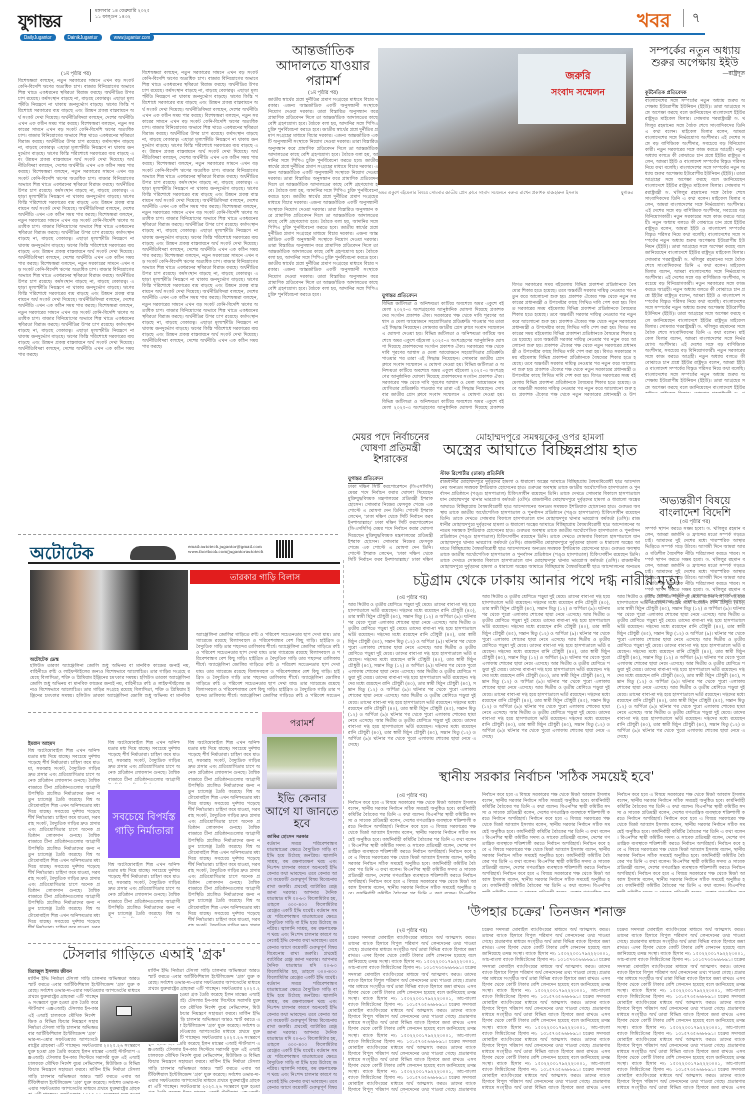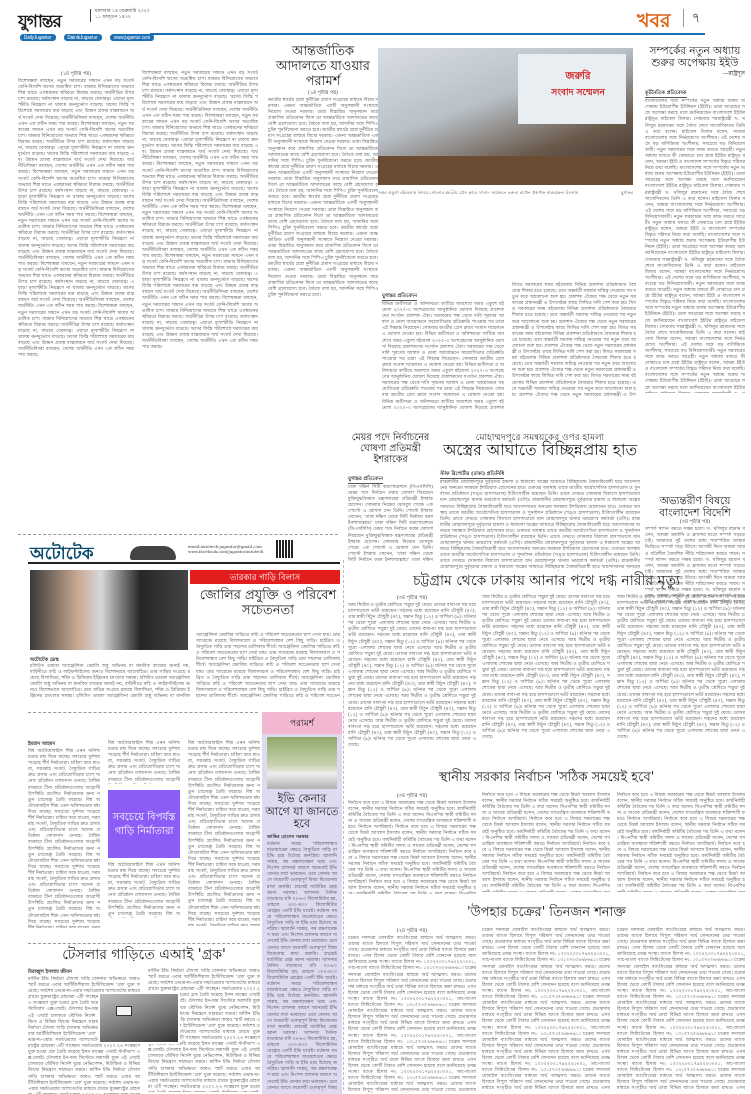--- a/index.html
+++ b/index.html
@@ -115,21 +115,20 @@
   </div>
   <div class="abs" style="left:258px;top:2px;width:18px;height:18px;background:repeating-linear-gradient(90deg,#222 0 2px,#fff 2px 3px),#222;"></div>
   <div class="abs" style="left:10px;top:24px;width:312px;height:2px;background:#222;"></div>
 </div>
 
 <div class="abs" style="left:18px;top:568px;width:322px;height:140px;">
   <div class="abs photo" style="left:12px;top:2px;width:158px;height:80px;background:linear-gradient(90deg,#3a3a3a 0%,#c8a890 30%,#d8d8d8 45%,#262626 70%,#444 100%);"></div>
   <div class="abs" style="left:172px;top:2px;width:150px;height:14px;background:#e21d1d;">
     <div style="font-size:8.5px;color:#fff;text-align:center;line-height:14px;">তারকার গাড়ি বিলাস</div>
   </div>
-  <div class="abs hl" style="left:178px;top:20px;width:144px;font-size:13px;">জোলির প্রযুক্তি ও পরিবেশ সচেতনতা</div>
   <div class="abs txt" style="left:178px;top:64px;width:144px;height:66px;">অ্যাঞ্জেলিনা জোলির গাড়িতে রুচি ও পরিবেশ সচেতনতার ছাপ দেখা যায়। তার গ্যারেজে রয়েছে বিলাসবহুল ও পরিবেশবান্ধব বেশ কিছু গাড়ি। হাইব্রিড ও বৈদ্যুতিক গাড়ি তার পছন্দের তালিকায় শীর্ষে। অ্যাঞ্জেলিনা জোলির গাড়িতে রুচি ও পরিবেশ সচেতনতার ছাপ দেখা যায়। তার গ্যারেজে রয়েছে বিলাসবহুল ও পরিবেশবান্ধব বেশ কিছু গাড়ি। হাইব্রিড ও বৈদ্যুতিক গাড়ি তার পছন্দের তালিকায় শীর্ষে। অ্যাঞ্জেলিনা জোলির গাড়িতে রুচি ও পরিবেশ সচেতনতার ছাপ দেখা যায়। তার গ্যারেজে রয়েছে বিলাসবহুল ও পরিবেশবান্ধব বেশ কিছু গাড়ি। হাইব্রিড ও বৈদ্যুতিক গাড়ি তার পছন্দের তালিকায় শীর্ষে। অ্যাঞ্জেলিনা জোলির গাড়িতে রুচি ও পরিবেশ সচেতনতার ছাপ দেখা যায়। তার গ্যারেজে রয়েছে বিলাসবহুল ও পরিবেশবান্ধব বেশ কিছু গাড়ি। হাইব্রিড ও বৈদ্যুতিক গাড়ি তার পছন্দের তালিকায় শীর্ষে। অ্যাঞ্জেলিনা জোলির গাড়িতে রুচি ও পরিবেশ সচেতনতার ছাপ দেখা যায়। তার গ্যারেজে রয়েছে বিলাসবহুল ও পরিবেশবান্ধব বেশ কিছু গাড়ি। হাইব্রিড ও বৈদ্যুতিক গাড়ি তার পছন্দের তালিকায় শীর্ষে। অ্যাঞ্জেলিনা জোলির গাড়িতে রুচি ও পরিবেশ সচেতনতার ছাপ দেখা যায়। তার গ্যারেজে রয়েছে বিলাসবহুল ও পরিবেশবান্ধব বেশ কিছু গাড়ি। হাইব্রিড ও বৈদ্যুতিক গাড়ি তার পছন্দের তালিকায় শীর্ষে। </div>
   <div class="abs" style="left:12px;top:88px;font-size:4.8px;font-weight:bold;color:#333;">অটোটেক ডেস্ক</div>
   <div class="abs txt" style="left:12px;top:95px;width:160px;height:36px;">হলিউড তারকা অ্যাঞ্জেলিনা জোলি শুধু অভিনয় বা মানবিক কাজের জন্যই নয়, বাহিনীতে রুচি ও লাইফস্টাইলের জন্যও বিশেষভাবে আলোচিত। তার গাড়ির সংগ্রহে রয়েছে বিলাসিতা, শক্তি ও প্রিমিয়াম ইঞ্জিনের চমৎকার সমন্বয়। হলিউড তারকা অ্যাঞ্জেলিনা জোলি শুধু অভিনয় বা মানবিক কাজের জন্যই নয়, বাহিনীতে রুচি ও লাইফস্টাইলের জন্যও বিশেষভাবে আলোচিত। তার গাড়ির সংগ্রহে রয়েছে বিলাসিতা, শক্তি ও প্রিমিয়াম ইঞ্জিনের চমৎকার সমন্বয়। হলিউড তারকা অ্যাঞ্জেলিনা জোলি শুধু অভিনয় বা মানবিক কাজের জন্যই নয়, বাহিনীতে রুচি ও লাইফস্টাইলের জন্যও বিশেষভাবে আলোচিত। তার গাড়ির সংগ্রহে রয়েছে বিলাসিতা, শক্তি ও প্রিমিয়াম ইঞ্জিনের চমৎকার সমন্বয়। হলিউড তারকা অ্যাঞ্জেলিনা জোলি শুধু অভিনয় বা মানবিক কাজের জন্যই নয়, বাহিনীতে রুচি ও লাইফস্টাইলের জন্যও বিশেষভাবে আলোচিত। তার গাড়ির সংগ্রহে রয়েছে বিলাসিতা, শক্তি ও প্রিমিয়াম ইঞ্জিনের চমৎকার সমন্বয়। হলিউড তারকা অ্যাঞ্জেলিনা জোলি শুধু অভিনয় বা মানবিক কাজের জন্যই নয়, বাহিনীতে রুচি ও লাইফস্টাইলের জন্যও বিশেষভাবে আলোচিত। তার গাড়ির সংগ্রহে রয়েছে বিলাসিতা, শক্তি ও প্রিমিয়াম ইঞ্জিনের চমৎকার সমন্বয়। হলিউড তারকা অ্যাঞ্জেলিনা জোলি শুধু অভিনয় বা মানবিক কাজের জন্যই নয়, বাহিনীতে রুচি ও লাইফস্টাইলের জন্যও বিশেষভাবে আলোচিত। তার গাড়ির সংগ্রহে রয়েছে বিলাসিতা, শক্তি ও প্রিমিয়াম ইঞ্জিনের চমৎকার সমন্বয়। </div>
 </div>
 
 <div class="abs dotted-h" style="left:28px;top:712px;width:230px;"></div>
 <div class="abs" style="left:28px;top:716px;width:232px;height:220px;">
   <div class="abs" style="left:0;top:24px;width:72px;">
     <div style="font-size:4.8px;font-weight:bold;color:#333;">ইমরান আহমদ</div>
     <div class="txt" style="height:180px;">বিশ্ব অটোমোবাইল শিল্প এখন অনিশ্চয়তার মধ্য দিয়ে যাচ্ছে। সবচেয়ে দুর্দশায় পড়েছে শীর্ষ নির্মাতারা। চাহিদা কমে যাওয়া, সরবরাহ সংকট, বৈদ্যুতিক গাড়ির দ্রুত প্রসার এবং প্রতিযোগিতার চাপে অনেক প্রতিষ্ঠান লোকসান গুনছে। বৈশ্বিক বাজারে চীনা প্রতিষ্ঠানগুলোর আগ্রাসী উপস্থিতি প্রচলিত নির্মাতাদের জন্য নতুন চ্যালেঞ্জ তৈরি করেছে। বিশ্ব অটোমোবাইল শিল্প এখন অনিশ্চয়তার মধ্য দিয়ে যাচ্ছে। সবচেয়ে দুর্দশায় পড়েছে শীর্ষ নির্মাতারা। চাহিদা কমে যাওয়া, সরবরাহ সংকট, বৈদ্যুতিক গাড়ির দ্রুত প্রসার এবং প্রতিযোগিতার চাপে অনেক প্রতিষ্ঠান লোকসান গুনছে। বৈশ্বিক বাজারে চীনা প্রতিষ্ঠানগুলোর আগ্রাসী উপস্থিতি প্রচলিত নির্মাতাদের জন্য নতুন চ্যালেঞ্জ তৈরি করেছে। বিশ্ব অটোমোবাইল শিল্প এখন অনিশ্চয়তার মধ্য দিয়ে যাচ্ছে। সবচেয়ে দুর্দশায় পড়েছে শীর্ষ নির্মাতারা। চাহিদা কমে যাওয়া, সরবরাহ সংকট, বৈদ্যুতিক গাড়ির দ্রুত প্রসার এবং প্রতিযোগিতার চাপে অনেক প্রতিষ্ঠান লোকসান গুনছে। বৈশ্বিক বাজারে চীনা প্রতিষ্ঠানগুলোর আগ্রাসী উপস্থিতি প্রচলিত নির্মাতাদের জন্য নতুন চ্যালেঞ্জ তৈরি করেছে। বিশ্ব অটোমোবাইল শিল্প এখন অনিশ্চয়তার মধ্য দিয়ে যাচ্ছে। সবচেয়ে দুর্দশায় পড়েছে শীর্ষ নির্মাতারা। চাহিদা কমে যাওয়া, সরবরাহ সংকট, বৈদ্যুতিক গাড়ির দ্রুত প্রসার এবং প্রতিযোগিতার চাপে অনেক প্রতিষ্ঠান লোকসান গুনছে। বৈশ্বিক বাজারে চীনা প্রতিষ্ঠানগুলোর আগ্রাসী উপস্থিতি প্রচলিত নির্মাতাদের জন্য নতুন চ্যালেঞ্জ তৈরি করেছে। বিশ্ব অটোমোবাইল শিল্প এখন অনিশ্চয়তার মধ্য দিয়ে যাচ্ছে। সবচেয়ে দুর্দশায় পড়েছে শীর্ষ নির্মাতারা। চাহিদা কমে যাওয়া, সরবরাহ সংকট, বৈদ্যুতিক গাড়ির দ্রুত প্রসার এবং প্রতিযোগিতার চাপে অনেক প্রতিষ্ঠান লোকসান গুনছে। বৈশ্বিক বাজারে চীনা প্রতিষ্ঠানগুলোর আগ্রাসী উপস্থিতি প্রচলিত নির্মাতাদের জন্য নতুন চ্যালেঞ্জ তৈরি করেছে। বিশ্ব অটোমোবাইল শিল্প এখন অনিশ্চয়তার মধ্য দিয়ে যাচ্ছে। সবচেয়ে দুর্দশায় পড়েছে শীর্ষ নির্মাতারা। চাহিদা কমে যাওয়া, সরবরাহ সংকট, বৈদ্যুতিক গাড়ির দ্রুত প্রসার এবং প্রতিযোগিতার চাপে অনেক প্রতিষ্ঠান লোকসান গুনছে। বৈশ্বিক বাজারে চীনা প্রতিষ্ঠানগুলোর আগ্রাসী উপস্থিতি প্রচলিত নির্মাতাদের জন্য নতুন চ্যালেঞ্জ তৈরি করেছে। </div>

